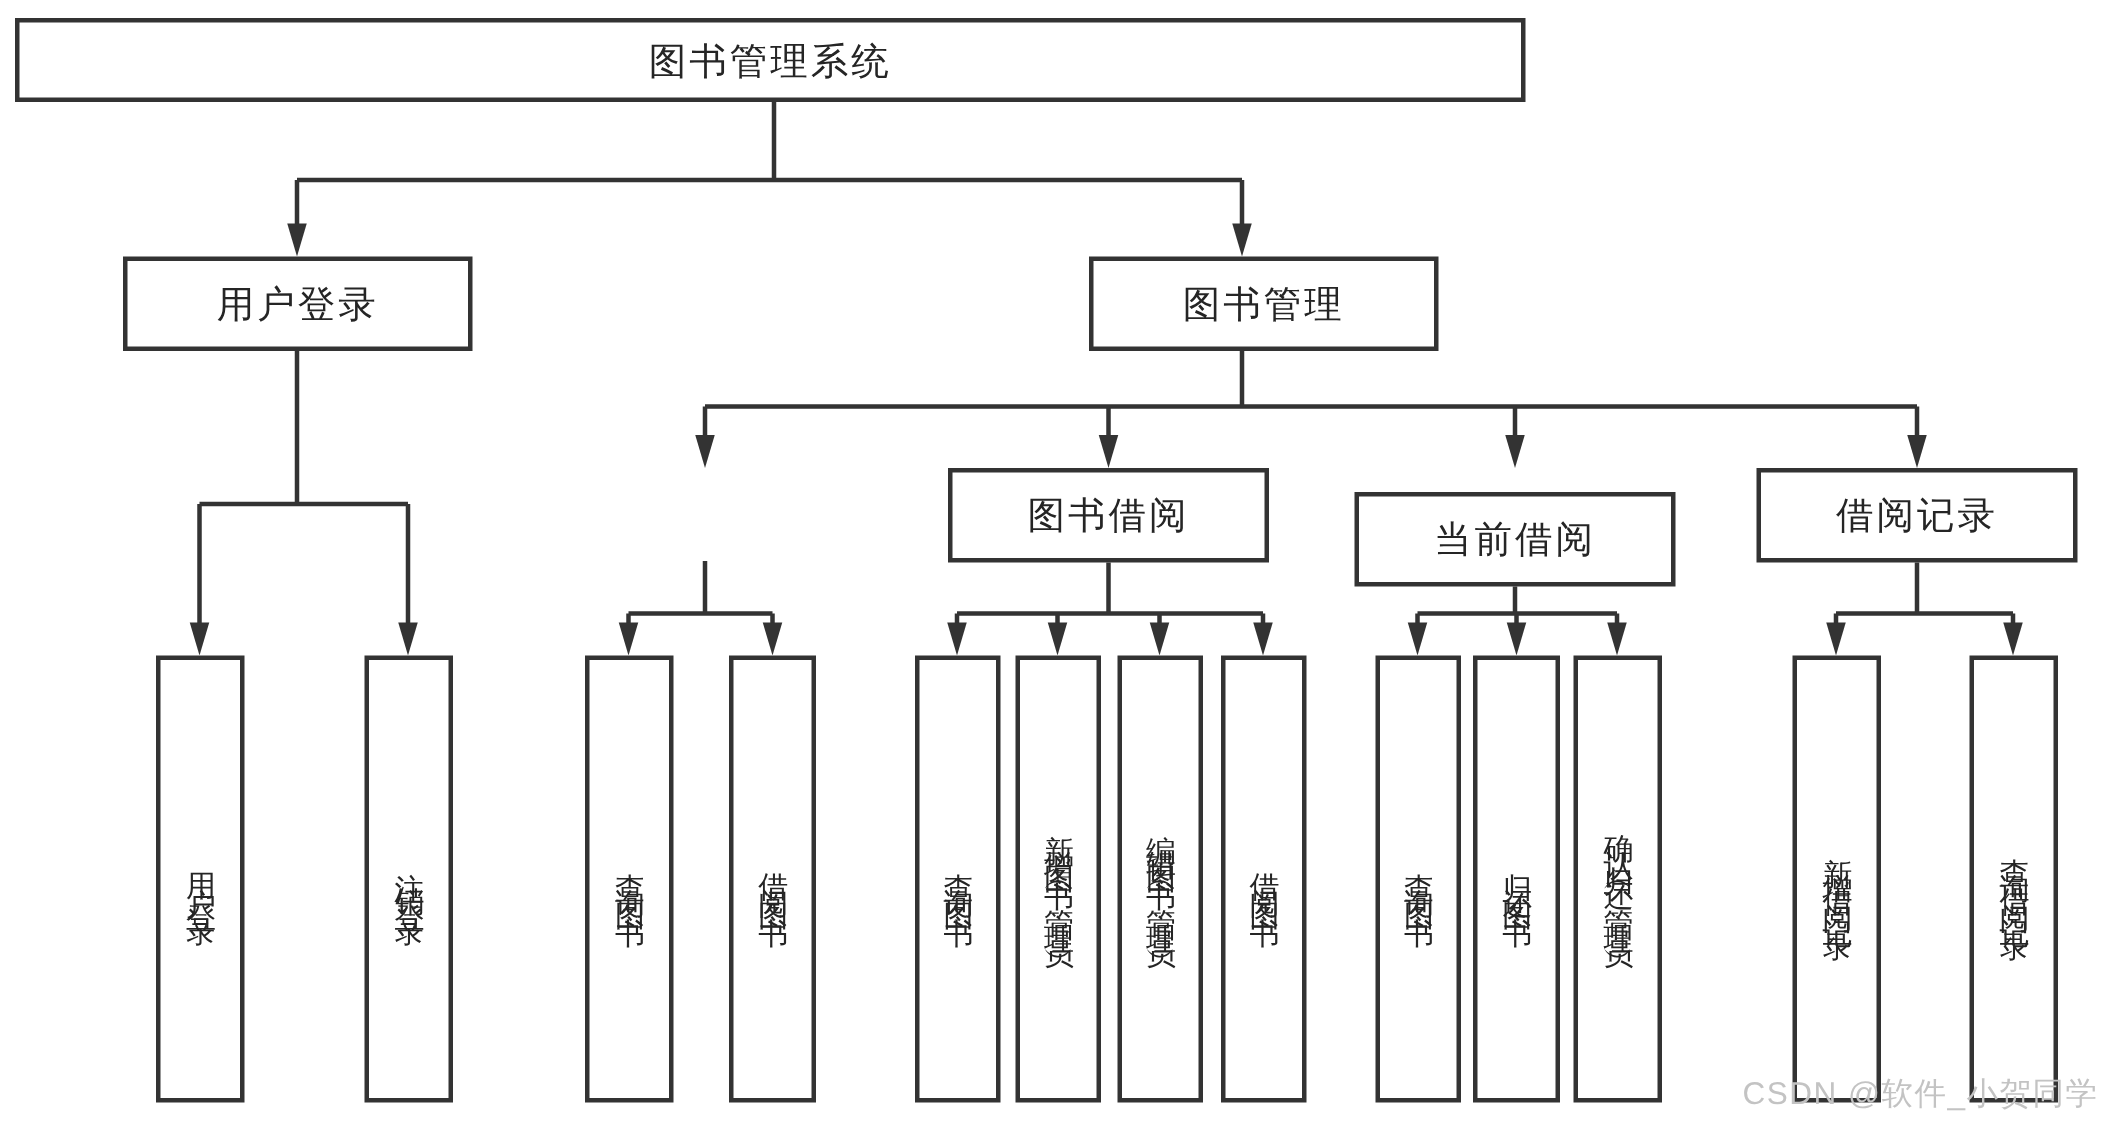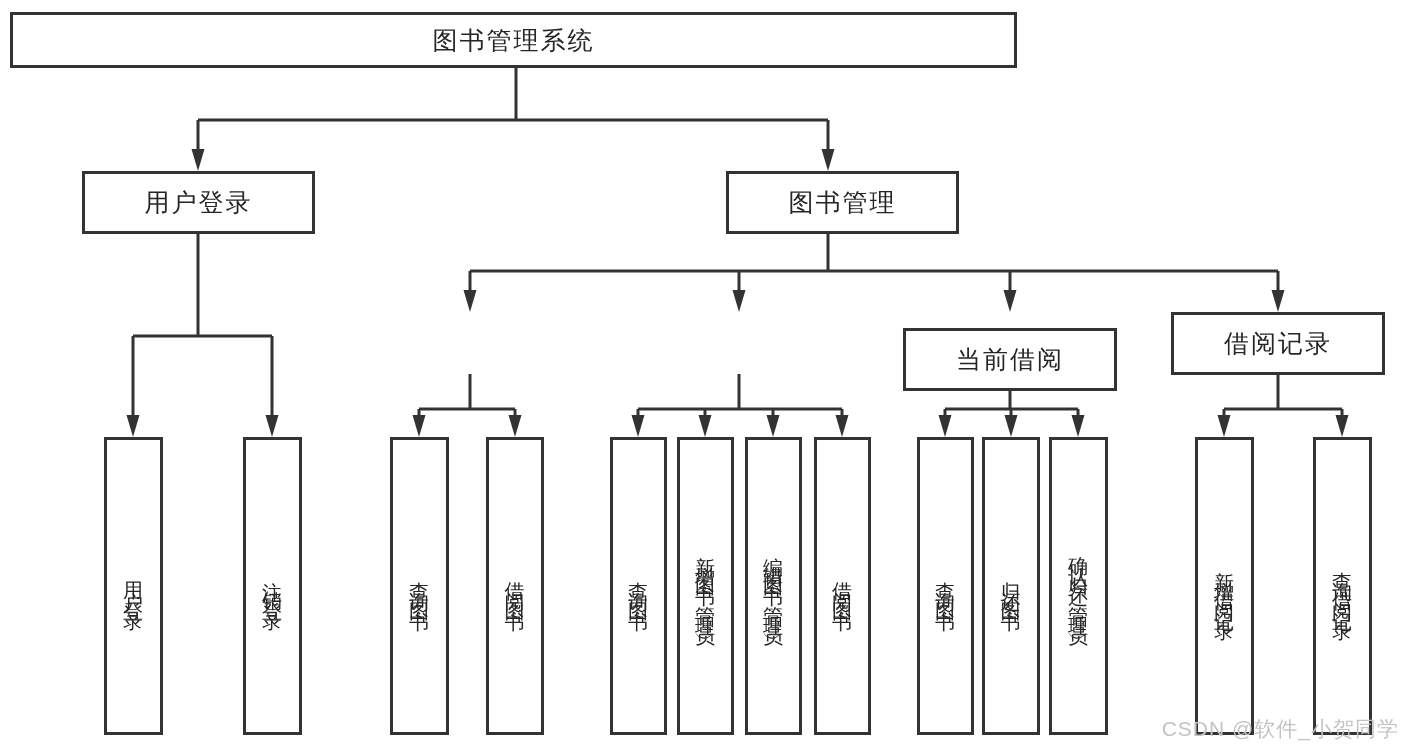--- a/index.html
+++ b/index.html
@@ -115,20 +115,23 @@
     <span>图书管理系统</span>
   </div>
 
   <div class="node h" style="left:82px; top:171px; width:233px; height:63px;">
     <span>用户登录</span>
   </div>
   <div class="node h" style="left:712px; top:171px; width:233px; height:63px;margin-left:14px;">
     <span>图书管理</span>
   </div>
 
+  <div class="node h" style="left:632px; top:312px; width:214px; height:63px;">
+    <span>图书借阅</span>
+  </div>
   <div class="node h" style="left:903px; top:328px; width:214px; height:63px;">
     <span>当前借阅</span>
   </div>
   <div class="node h" style="left:1171px; top:312px; width:214px; height:63px;">
     <span>借阅记录</span>
   </div>
 
   <div class="node v" style="left:104px; top:437px; width:59px; height:298px;">
     <span>用户登录</span>
   </div>

